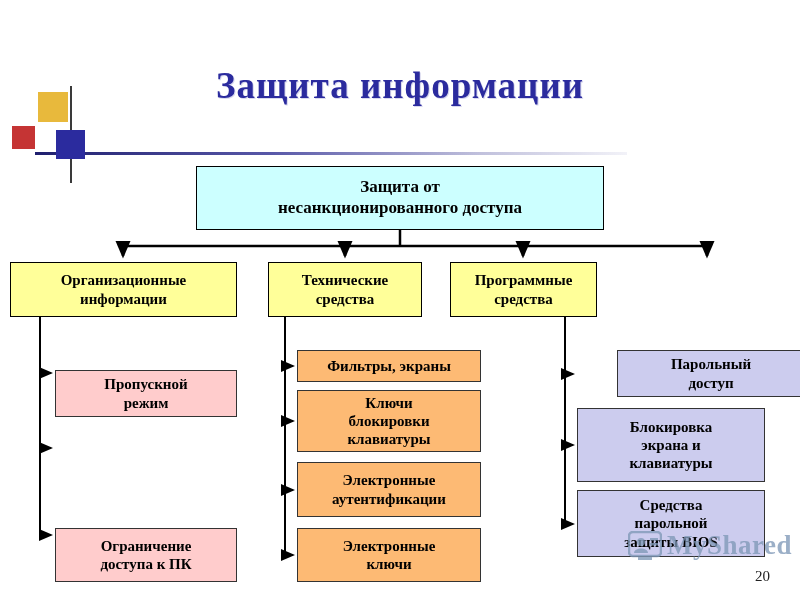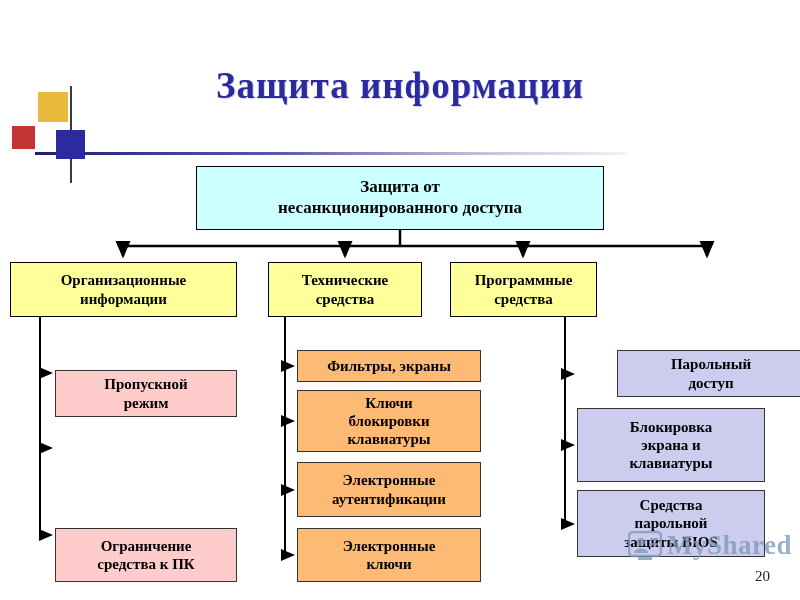--- a/index.html
+++ b/index.html
@@ -128,21 +128,21 @@
   <div class="box cat cat1">Организационные
 информации</div>
   <div class="box cat cat2">Технические
 средства</div>
   <div class="box cat cat3">Программные
 средства</div>
 
   <div class="box org org1">Пропускной
 режим</div>
   <div class="box org org3">Ограничение
-средства к ПК</div>
+доступа к ПК</div>
 
   <div class="box tech tech1">Фильтры, экраны</div>
   <div class="box tech tech2">Ключи
 блокировки
 клавиатуры</div>
   <div class="box tech tech3">Электронные
 аутентификации</div>
   <div class="box tech tech4">Электронные
 ключи</div>
 

